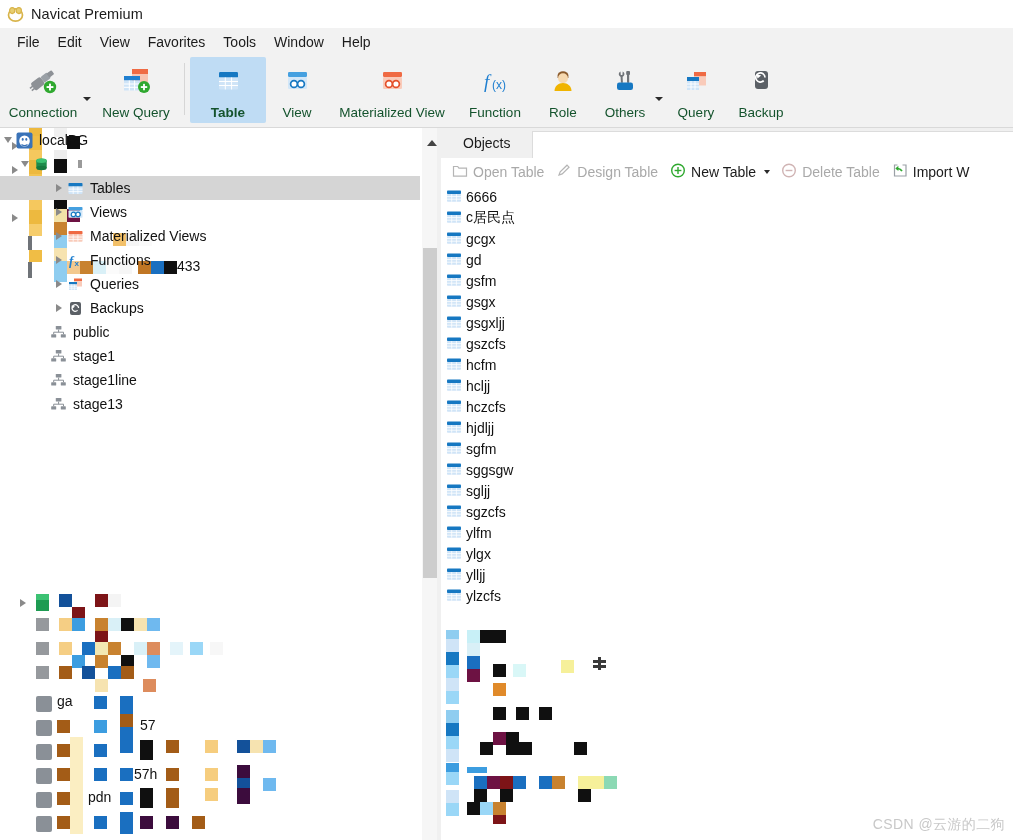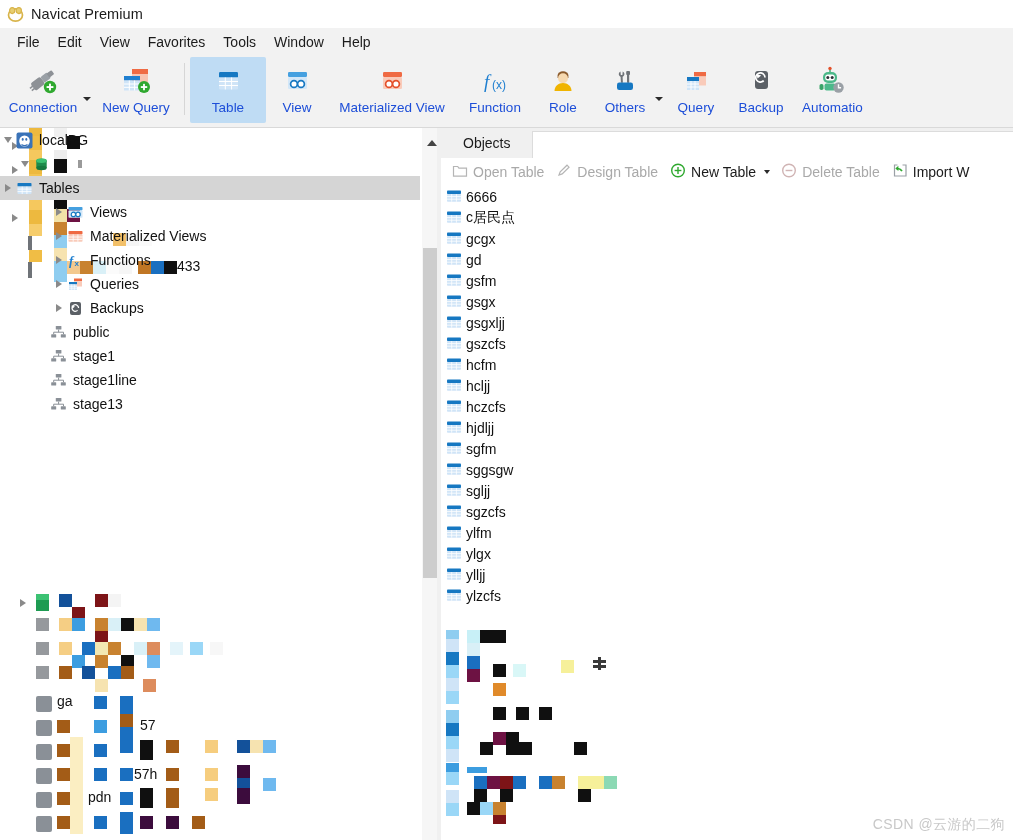--- a/index.html
+++ b/index.html
@@ -47,26 +47,26 @@
     background: #f2f2f2;
     border-bottom: 1px solid #d9d9d9;
     display: flex; align-items: flex-start;
   }
   .rb-btn {
     display: flex; flex-direction: column; align-items: center;
     justify-content: flex-start;
     padding: 6px 7px 0 7px; height: 66px; min-width: 54px;
     cursor: default; border-radius: 2px;
   }
-  .rb-btn.selected { background: #bfdcf4; }
+  .rb-btn.selected { background: #bfdcf4; font-weight: bold; }
   .rb-btn .rb-ico {
     height: 36px; display: flex; align-items: center; justify-content: center;
   }
   .rb-btn .rb-lbl {
-    font-size: 13.5px; color: #1d4ed8; white-space: nowrap; margin-top: 1px;
+    font-size: 13.5px; color: #14532d; white-space: nowrap; margin-top: 6px;
   }
   .rb-caret {
     align-self: center; margin-top: 14px; margin-left: -3px; margin-right: 2px;
     width: 0; height: 0;
     border-left: 4px solid transparent; border-right: 4px solid transparent;
     border-top: 4px solid #2b2b2b; cursor: default;
   }
   .rb-sep {
     width: 1px; height: 52px; background: #d6d6d6; margin: 6px 5px 0 5px;
   }
@@ -343,38 +343,20 @@
       <span class="rb-ico">
         <svg width="30" height="30" viewBox="0 0 30 30">
           <rect x="9" y="5" width="13" height="18" rx="3" fill="#5b6066"></rect>
           <path d="M19 11.5a4.6 4.6 0 1 0-1.3 3.2" fill="none" stroke="#fff" stroke-width="1.7"></path>
           <polygon points="10.6,8.2 15.2,9.4 11.5,12.5" fill="#fff"></polygon>
         </svg>
       </span>
       <span class="rb-lbl">Backup</span>
     </div>
 
-    <div class="rb-btn" style="min-width:74px">
-      <span class="rb-ico">
-        <svg width="34" height="30" viewBox="0 0 34 30">
-          <line x1="15" y1="2.5" x2="15" y2="6" stroke="#3aa469" stroke-width="1.4"></line>
-          <circle cx="15" cy="2.4" r="1.7" fill="#e4502a"></circle>
-          <rect x="8" y="6" width="14" height="11" rx="5" fill="#4cb98a"></rect>
-          <rect x="10.2" y="8.6" width="9.6" height="5.8" rx="2.6" fill="#fff"></rect>
-          <circle cx="12.8" cy="11.5" r="1.5" fill="#2b3138"></circle>
-          <circle cx="17.2" cy="11.5" r="1.5" fill="#2b3138"></circle>
-          <rect x="9.5" y="17.5" width="11" height="7" rx="2" fill="#4cb98a"></rect>
-          <rect x="4.5" y="18" width="4" height="6" rx="1.8" fill="#3aa469"></rect>
-          <rect x="21.5" y="18" width="4" height="6" rx="1.8" fill="#3aa469"></rect>
-          <circle cx="23.5" cy="21.5" r="5.2" fill="#9aa0a6"></circle>
-          <path d="M23.5 18.2v3.6h2.6" fill="none" stroke="#fff" stroke-width="1.4"></path>
-        </svg>
-      </span>
-      <span class="rb-lbl">Automatio</span>
-    </div>
   </div>
 
   <div class="tree-panel">
 
     <div class="mosaic" style="left:8px;top:0;width:420px;height:154px;">
 
       <div class="mz" style="left:4px;top:14px;width:0;height:0;border-top:4.5px solid transparent;border-bottom:4.5px solid transparent;border-left:6px solid #8a8a8a;"></div>
       <div class="mz" style="left:4px;top:38px;width:0;height:0;border-top:4.5px solid transparent;border-bottom:4.5px solid transparent;border-left:6px solid #8a8a8a;"></div>
       <div class="mz" style="left:4px;top:62px;width:0;height:0;border-top:4.5px solid transparent;border-bottom:4.5px solid transparent;border-left:6px solid #8a8a8a;"></div>
       <div class="mz" style="left:4px;top:86px;width:0;height:0;border-top:4.5px solid transparent;border-bottom:4.5px solid transparent;border-left:6px solid #8a8a8a;"></div>
@@ -449,21 +431,21 @@
           <ellipse cx="8.5" cy="4.8" rx="5.2" ry="2.2" fill="#25a05a"></ellipse>
           <rect x="3.3" y="4.8" width="10.4" height="7.2" fill="#1e8c4c"></rect>
           <ellipse cx="8.5" cy="12" rx="5.2" ry="2.2" fill="#17793f"></ellipse>
           <ellipse cx="8.5" cy="4.8" rx="5.2" ry="2.2" fill="#3cc273"></ellipse>
         </svg>
       </span>
       <span class="titem-lbl">a</span>
     </div>
 
 
-    <div class="tree-row selected" style="">
+    <div class="tree-row selected" style="padding-left:51px">
       <span class="tw">
           <i class="chev"></i>
         </span>
       <span class="titem-ico">
         <svg width="17" height="17" viewBox="0 0 17 17">
           <rect x="1.5" y="3" width="14" height="3.6" rx=".8" fill="#1678c2"></rect>
           <rect x="1.5" y="6.6" width="14" height="7.4" rx=".8" fill="#cfe4f7"></rect>
           <g stroke="#fff" stroke-width=".8">
             <line x1="6.2" y1="6.6" x2="6.2" y2="14"></line>
             <line x1="10.9" y1="6.6" x2="10.9" y2="14"></line>

